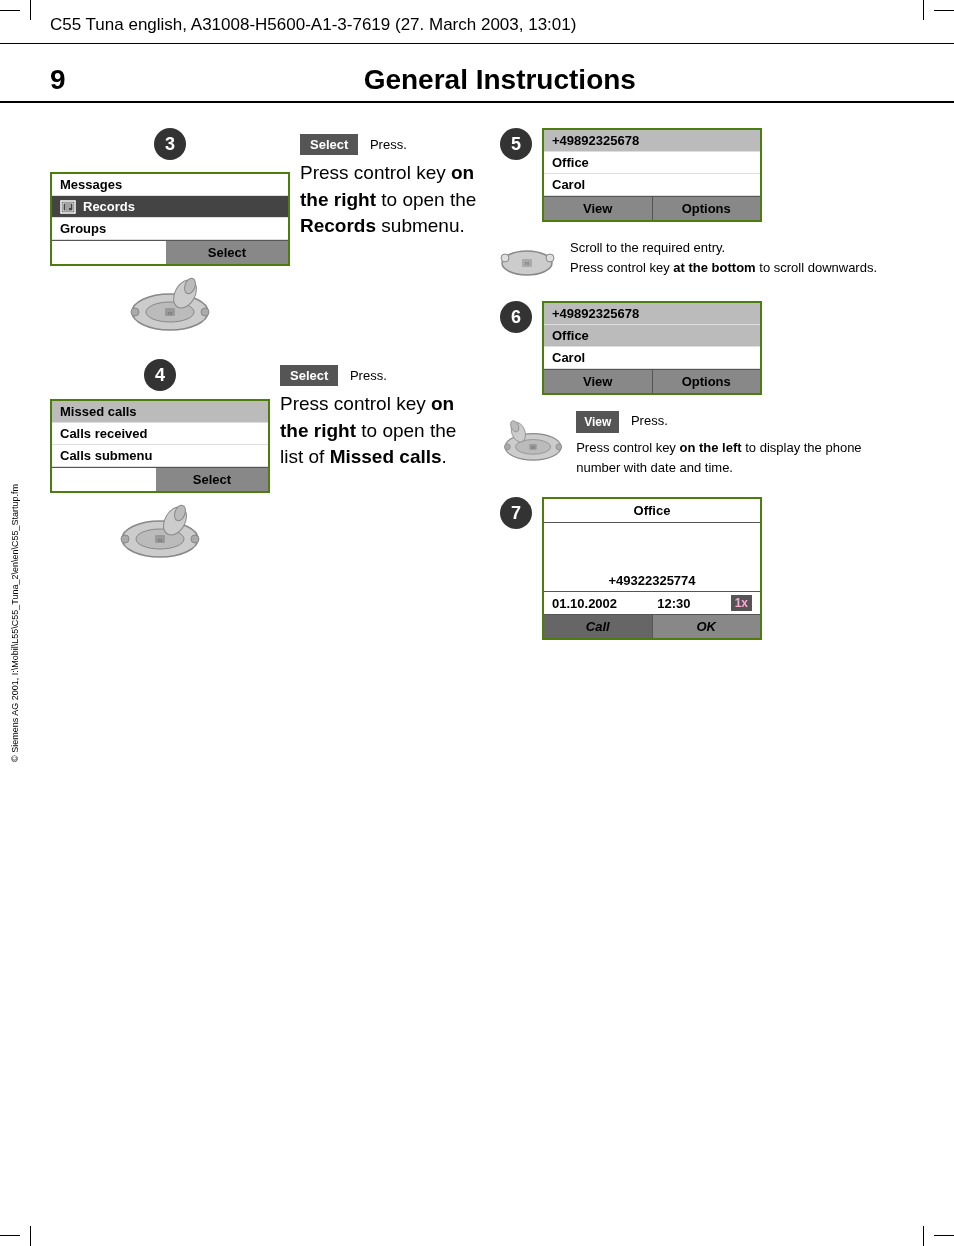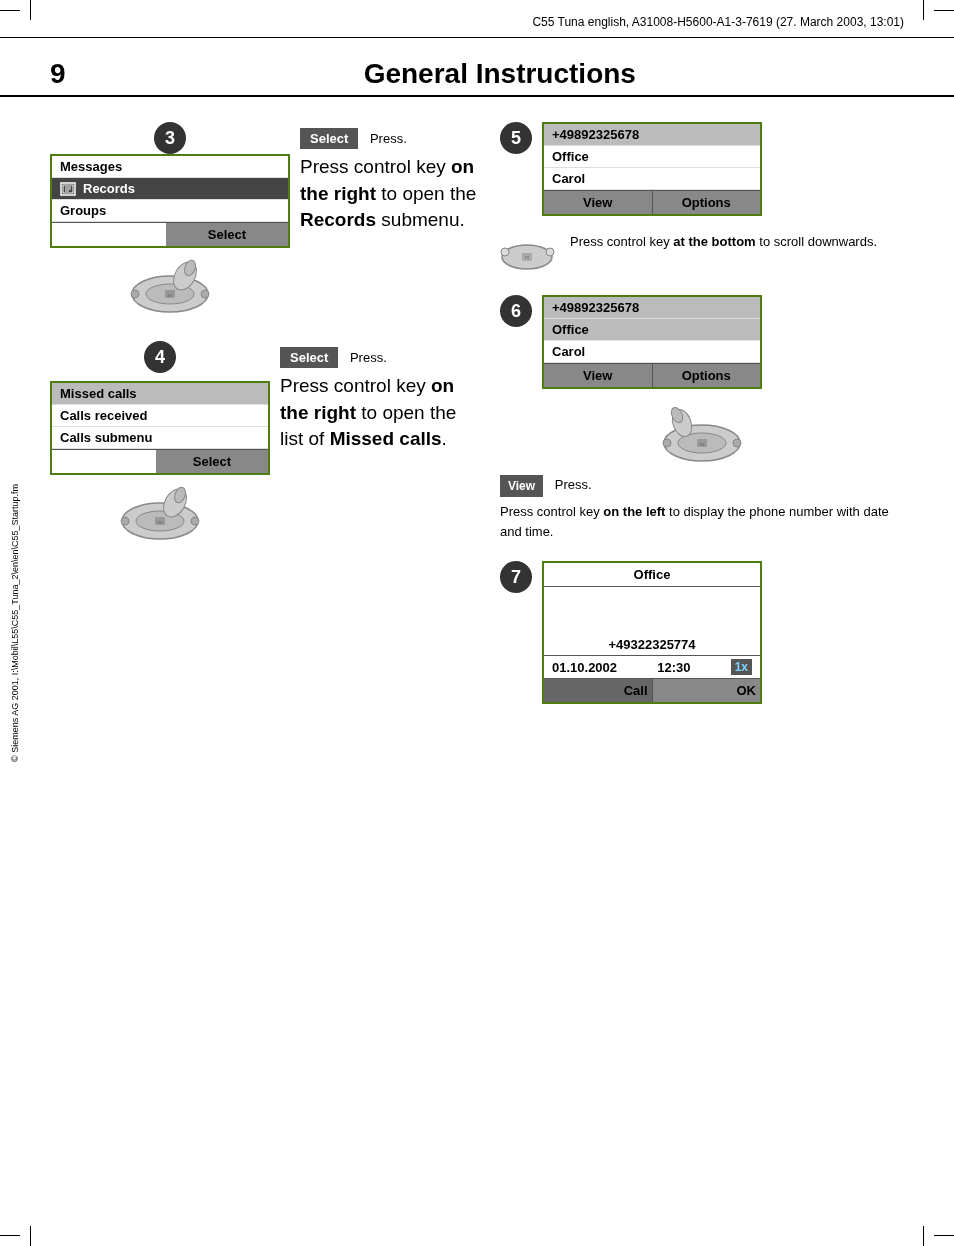--- a/index.html
+++ b/index.html
@@ -27,24 +27,24 @@
     
     .doc-header {
       position: relative;
       padding: 15px 50px 8px 50px;
       border-bottom: 1px solid #000;
       display: flex;
       align-items: baseline;
       gap: 10px;
     }
     .doc-header-meta {
-      font-size: 12px;
+      font-size: 17px;
       color: #000;
       flex: 1;
-      text-align: right;
+      text-align: left;
     }
 
     
     .page-title-area {
       display: flex;
       align-items: baseline;
       padding: 20px 50px 5px 50px;
       border-bottom: 2px solid #000;
       margin-bottom: 5px;
     }
@@ -239,35 +239,36 @@
       justify-content: space-between;
       align-items: center;
       padding: 3px 8px;
       border-bottom: 1px solid #555;
       font-weight: bold;
       font-size: 13px;
       gap: 17px;
     }
     .screen7-date-row .count-box {
       background: #555;
-      color: #7dd3fc;
+      color: #f9a8d4;
       padding: 1px 4px;
       font-size: 12px;
     }
     .screen7-buttons {
       display: flex;
     }
     .screen7-btn {
       flex: 1;
-      text-align: right;
+      text-align: center;
       font-weight: bold;
       font-size: 13px;
       background: #666;
       color: #000;
       padding: 4px;
+      font-style: italic;
     }
     .screen7-btn.right {
       background: #888;
       border-left: 1px solid #555;
     }
   </style>
 </head>
 <body>
 
 <div class="tick tick-tl-h"></div>
@@ -295,21 +296,21 @@
 <div class="main-content">
 
   <div class="col-left">
 
     <div class="section-block">
       <div class="step-row">
 
         <div style="display:flex; flex-direction:column; align-items:center;">
           <div class="step-circle">3</div>
 
-          <div class="phone-screen" style="margin-top:0; width:240px;">
+          <div class="phone-screen" style="margin-top:12px; width:240px;">
             <div class="phone-screen-row">Messages</div>
             <div class="phone-screen-row selected">
 
               <svg width="18" height="14" viewBox="0 0 18 14">
                 <rect x="1" y="1" width="14" height="12" fill="none" stroke="#fff" stroke-width="1.5"></rect>
                 <rect x="3" y="3" width="10" height="8" fill="none" stroke="#fff" stroke-width="1"></rect>
                 <line x1="5" y1="5" x2="11" y2="5" stroke="#fff" stroke-width="1"></line>
                 <line x1="5" y1="7" x2="11" y2="7" stroke="#fff" stroke-width="1"></line>
                 <line x1="5" y1="9" x2="9" y2="9" stroke="#fff" stroke-width="1"></line>
               </svg>
@@ -410,41 +411,42 @@
           
           <svg width="55" height="40" viewBox="0 0 55 40">
             <ellipse cx="27" cy="25" rx="25" ry="12" fill="#ccc" stroke="#888" stroke-width="1.5"></ellipse>
             <circle cx="5" cy="20" r="4" fill="#ddd" stroke="#888" stroke-width="1"></circle>
             <circle cx="50" cy="20" r="4" fill="#ddd" stroke="#888" stroke-width="1"></circle>
             <rect x="22" y="21" width="10" height="8" rx="1" fill="#aaa"></rect>
             <text x="27" y="27" text-anchor="middle" font-size="5" fill="#666">m</text>
           </svg>
         </div>
         <div class="desc-text">
+          <p>Scroll to the required entry.</p>
           <p>Press control key <strong>at the bottom</strong> to scroll downwards.</p>
         </div>
       </div>
     </div>
 
     <div class="right-step">
       <div class="step-header">
         <div class="step-circle">6</div>
 
         <div class="phone-screen" style="width:220px;">
           <div class="phone-screen-row highlight">+49892325678</div>
           <div class="phone-screen-row highlight">Office</div>
           <div class="phone-screen-row">Carol</div>
           <div class="phone-screen-buttons">
             <div class="phone-screen-btn">View</div>
             <div class="phone-screen-btn">Options</div>
           </div>
         </div>
       </div>
 
-      <div style="display:flex; align-items:flex-start; gap:10px; margin-top:5px;flex-direction:column;">
+      <div style="display:flex; align-items:flex-start; gap:10px; margin-top:5px;">
         <svg class="navpad-svg" width="90" height="60" viewBox="0 0 90 60">
           <ellipse cx="45" cy="38" rx="38" ry="18" fill="#ccc" stroke="#888" stroke-width="1.5"></ellipse>
           <ellipse cx="45" cy="38" rx="24" ry="10" fill="#bbb" stroke="#888" stroke-width="1"></ellipse>
           <rect x="40" y="34" width="10" height="8" rx="1" fill="#999"></rect>
           <text x="45" y="41" text-anchor="middle" font-size="6" fill="#666">m</text>
           <circle cx="10" cy="38" r="4" fill="#aaa" stroke="#888" stroke-width="1"></circle>
           <circle cx="80" cy="38" r="4" fill="#aaa" stroke="#888" stroke-width="1"></circle>
 
           <ellipse cx="25" cy="18" rx="9" ry="14" fill="#ccc" stroke="#888" stroke-width="1" transform="rotate(-20 25 18)"></ellipse>
           <ellipse cx="20" cy="10" rx="5" ry="8" fill="#bbb" stroke="#888" stroke-width="1" transform="rotate(-25 20 10)"></ellipse>

